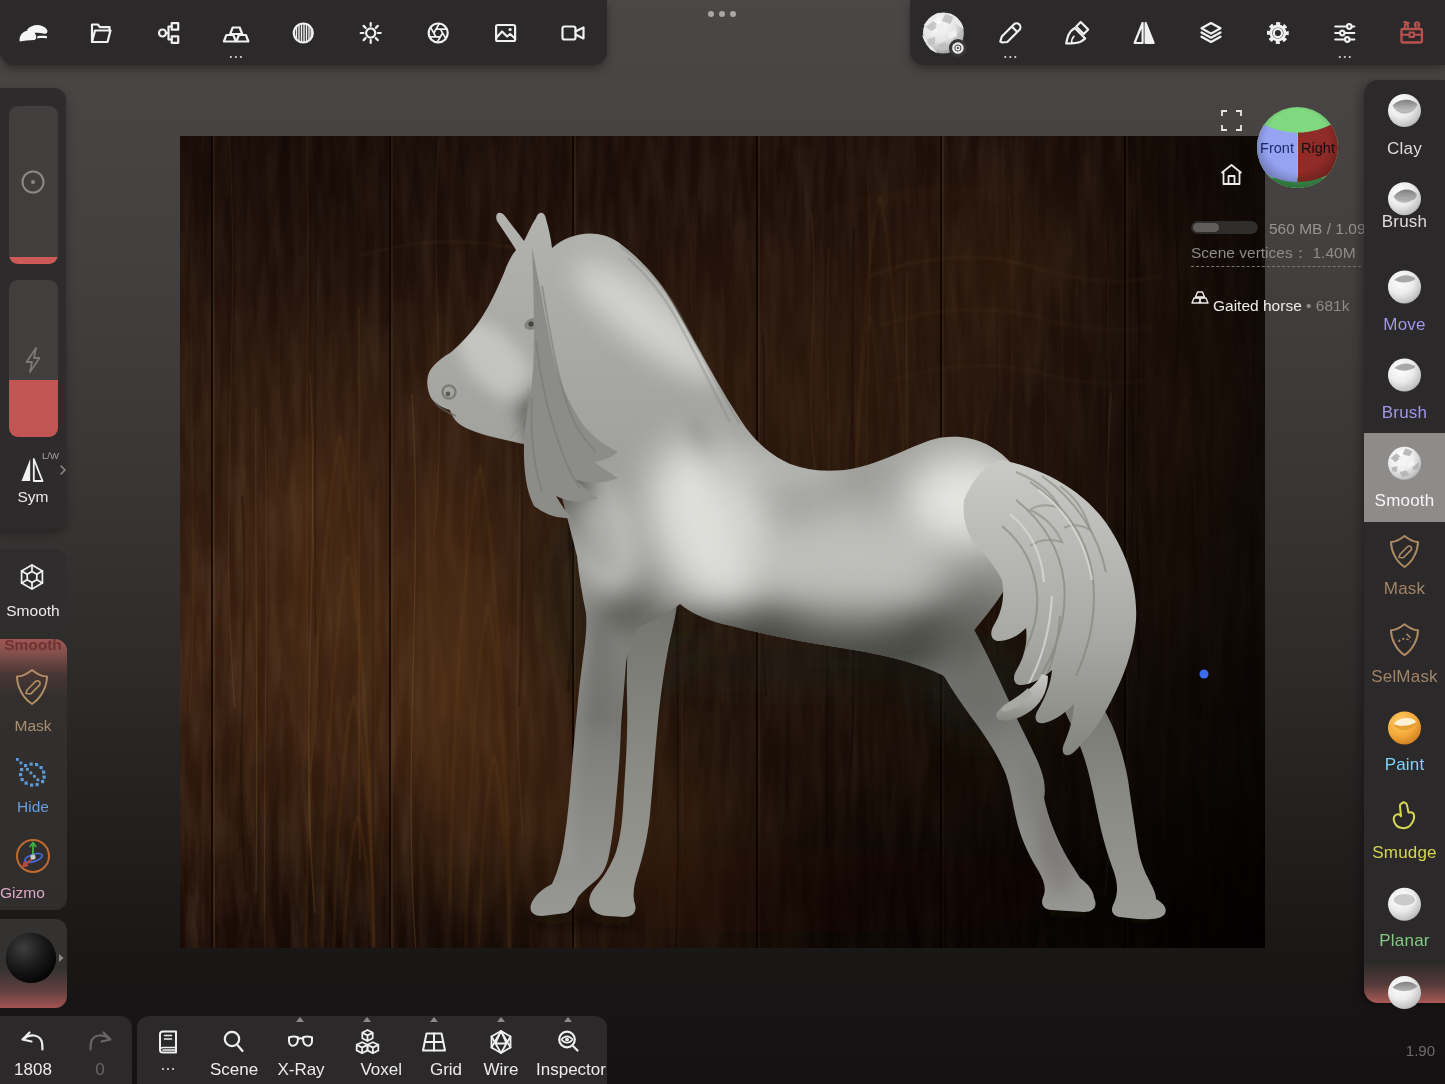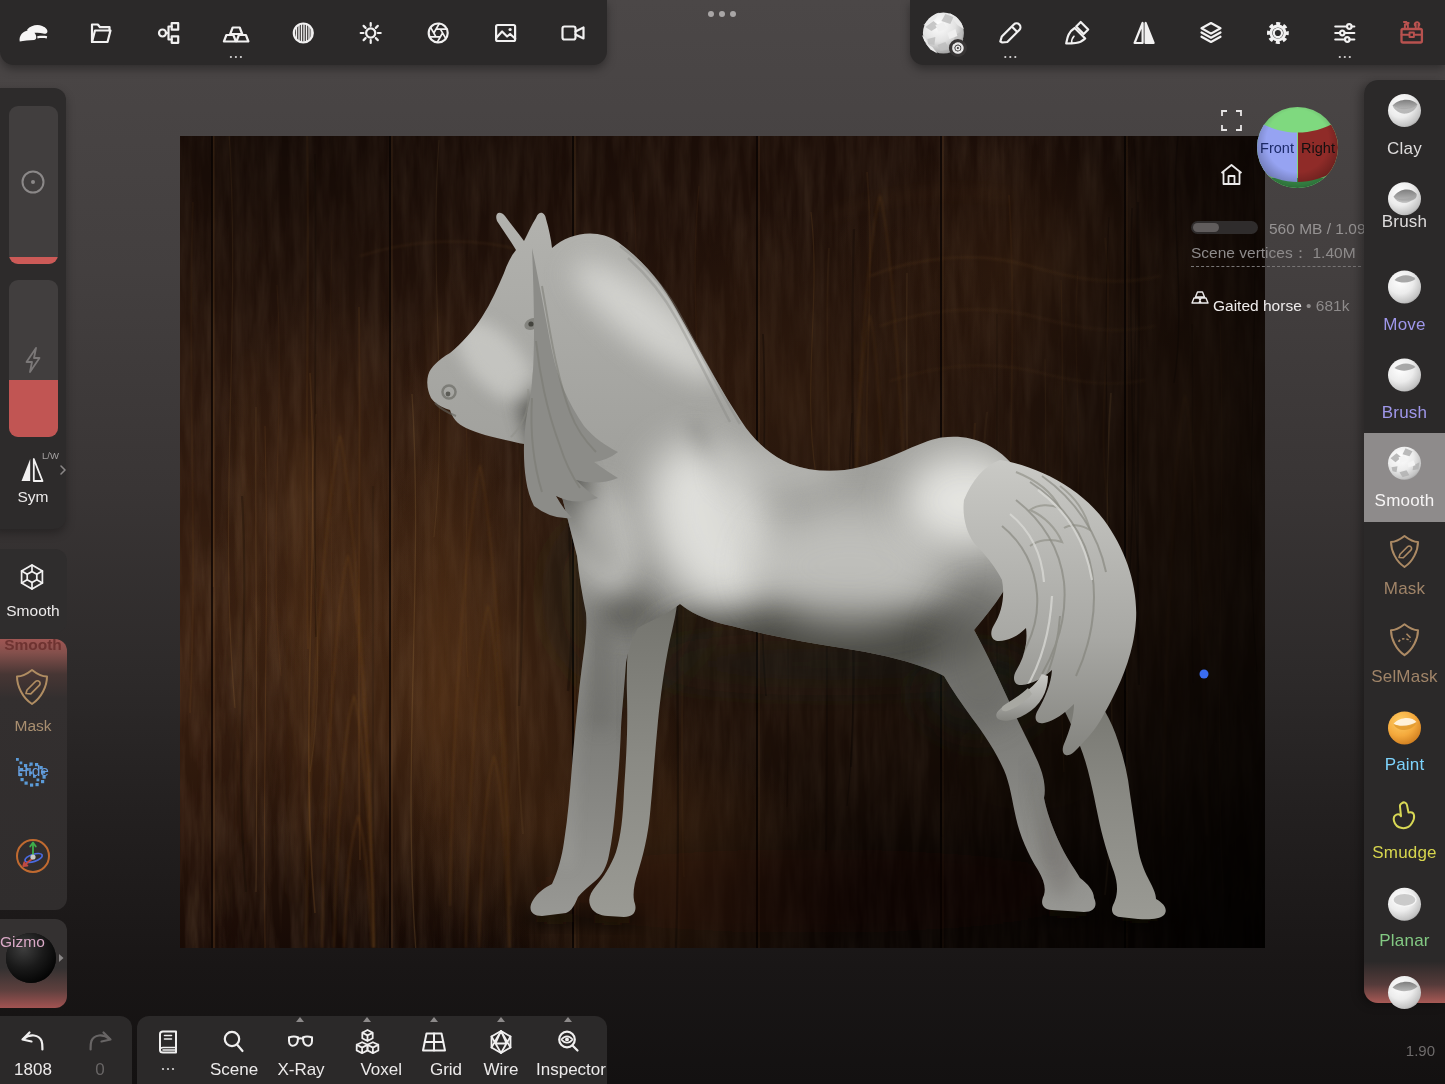--- a/index.html
+++ b/index.html
@@ -857,22 +857,22 @@
     </g>
   </svg>
   <div class="abs" style="left:1213px;top:289px;font-size:15.5px;color:#efecec;white-space:nowrap;margin-top:8px;">Gaited horse <span style="color:#8e8b8b">• 681k</span></div>
   <div class="abs" style="left:1385px;top:1042px;width:50px;font-size:15px;color:#6e6b6b;text-align:right;z-index:7;">1.90</div>
 </div>
 
 <div class="abs" style="z-index:7;font-family:'Liberation Sans',sans-serif;">
   <div class="abs" style="left:0px;top:488px;width:66px;text-align:center;font-size:15.5px;color:#eceaea;">Sym</div>
   <div class="abs" style="left:0px;top:602px;width:66px;text-align:center;font-size:15.5px;color:#eceaea;">Smooth</div>
   <div class="abs" style="left:0px;top:717px;width:66px;text-align:center;font-size:15.5px;color:#a98f70;">Mask</div>
-  <div class="abs" style="left:0px;top:762px;width:66px;text-align:center;font-size:15.5px;color:#679fe0;">Hide</div>
-  <div class="abs" style="left:0px;top:933px;width:42px;text-align:center;font-size:15.5px;color:#d9a8c6;">Gizmo</div>
+  <div class="abs" style="left:0px;top:798px;width:66px;text-align:center;font-size:15.5px;color:#679fe0;">Hide</div>
+  <div class="abs" style="left:0px;top:884px;width:42px;text-align:center;font-size:15.5px;color:#d9a8c6;">Gizmo</div>
   <div class="abs" style="left:0px;top:1060px;width:66px;text-align:center;font-size:17px;color:#eceaea;">1808</div>
   <div class="abs" style="left:67px;top:1060px;width:66px;text-align:center;font-size:17px;color:#686565;">0</div>
 </div>
 
 <div class="abs" style="z-index:7;font-family:'Liberation Sans',sans-serif;">
   <div class="botlabel" style="left:201px;width:66px;">Scene</div>
   <div class="botlabel" style="left:266px;width:70px;">X-Ray</div>
   <div class="botlabel" style="left:332px;width:70px;text-align:right;">Voxel</div>
   <div class="botlabel" style="left:413px;width:66px;">Grid</div>
   <div class="botlabel" style="left:468px;width:66px;">Wire</div>

